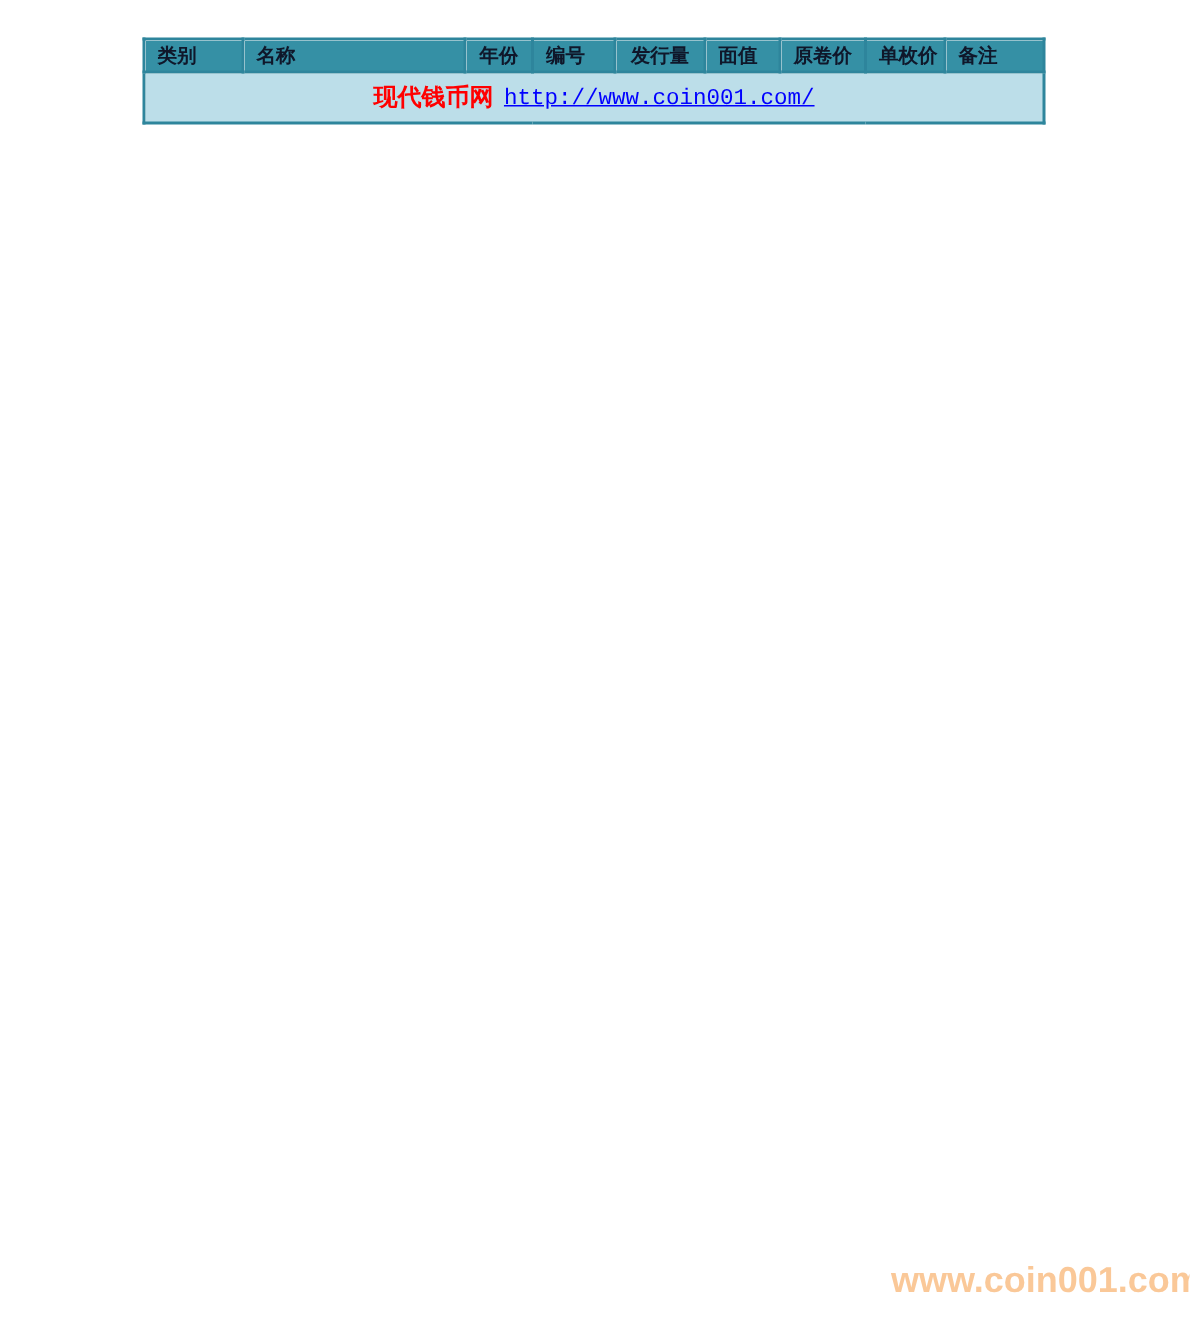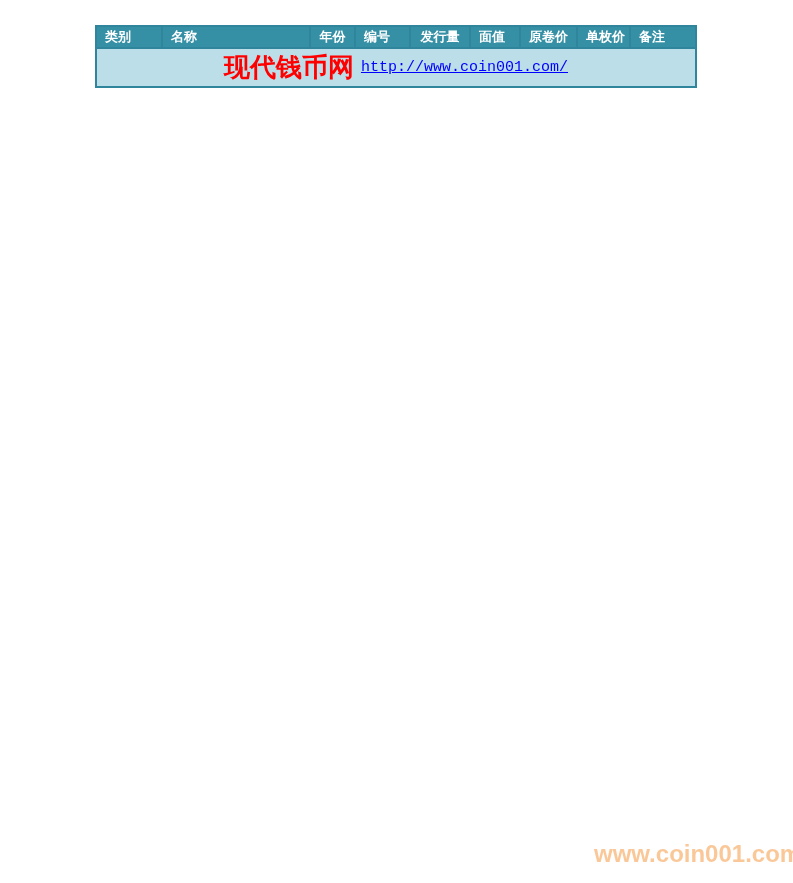--- a/index.html
+++ b/index.html
@@ -1,26 +1,26 @@
 <!DOCTYPE html>
 <html style="--header-bg: #3590A5; --border: #2E859C; --row-alt: #BCDEE9; --red: #FF0000; --green: #008000; --note-blue: #3344CC; --link: #0000FF; --watermark: #F6A35399;"><head>
 <meta charset="utf-8">
 <style>
   html,body{margin:0;padding:0;background:#ffffff;}
   body{width:793px;height:883px;position:relative;overflow:hidden;
        font-family:"Liberation Serif","DejaVu Serif",serif;}
   .page{position:absolute;left:95px;top:25px;}
   table{border-collapse:collapse;table-layout:fixed;width:600px;}
   th,td{border:2px solid var(--border,#2E859C);overflow:hidden;white-space:nowrap;}
-  thead th{background:var(--header-bg,#3590A5);color:#ffffff;font-size:13px;font-weight:bold;
+  thead th{background:var(--header-bg,#3590A5);color:#0f172a;font-size:13px;font-weight:bold;
            height:17px;text-align:left;padding:1px 2px 1px 8px;
            font-family:"Liberation Sans","DejaVu Sans",sans-serif;}
   thead th.center{text-align:center;padding:1px 0;margin-top:20px;}
   tfoot td{height:30px;background:var(--row-alt,#BCDEE9);text-align:center;vertical-align:middle;}
-  .site-name{color:var(--red,#FF0000);font-weight:bold;font-size:26px;
+  .site-name{color:var(--red,#FF0000);font-weight:bold;font-size:16px;
              font-family:"Liberation Sans","DejaVu Sans",sans-serif;margin-right:3px;vertical-align:middle;}
   .site-link{color:var(--link,#0000FF);font-family:Liberation Mono, monospace;
              font-size:15px;text-decoration:underline;vertical-align:middle;}
   .watermark{position:absolute;left:594px;top:840px;font-weight:bold;font-size:24px;
              font-family:"Liberation Sans","DejaVu Sans",sans-serif;
              color:var(--watermark,rgba(246,163,83,0.6));}
 </style>
 </head>
 <body>
 

